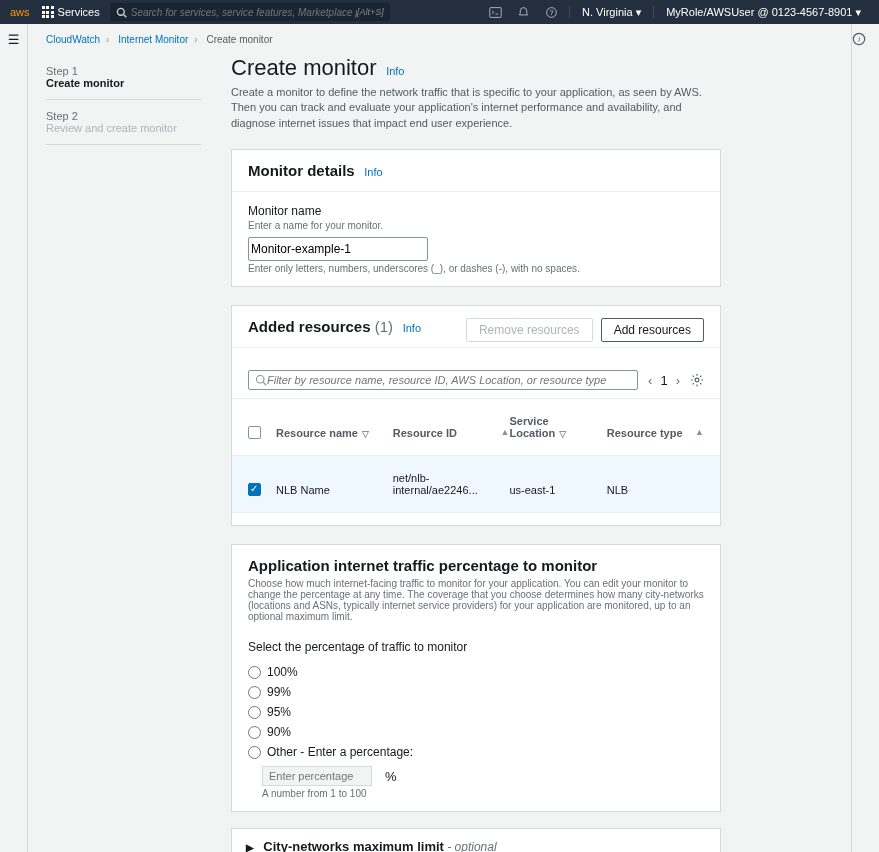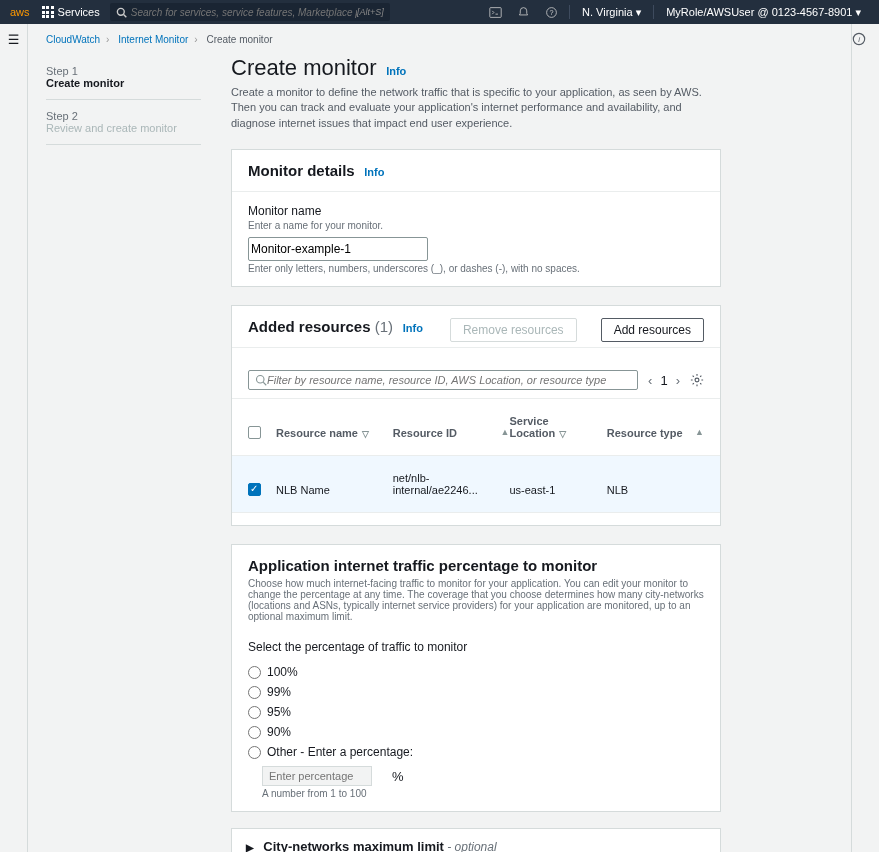--- a/index.html
+++ b/index.html
@@ -38,28 +38,28 @@
 .steps{width:155px;font-size:11px;padding-top:4px}
 .steps .s{padding:6px 0}
 .steps .divider{border-top:1px solid #d5dbdb;margin:4px 0}
 .steps .lbl{color:#687078}
 .steps .name{color:#16191f}
 .steps .active .name{font-weight:bold}
 .steps .disabled .name{color:#aab7b8}
 
 .main{width:490px;padding-bottom:40px}
 h1{font-size:22px;font-weight:400;display:inline-block;margin-right:6px}
-.info-link{font-size:11px;color:#0073bb;font-weight:bold}
+.info-link{font-size:11px;color:#0073bb;font-weight:normal}
 .page-desc{font-size:11px;color:#545b64;line-height:1.4;margin-top:4px}
 
 .panel{background:#fff;border:1px solid #d5dbdb;margin-top:18px}
 .panel-h{padding:12px 16px;border-bottom:1px solid #eaeded}
 .panel-h h2{font-size:15px;font-weight:bold;display:inline-block;margin-right:6px}
 .panel-h .count{font-weight:normal;color:#687078}
-.panel-h .actions{float:right;display:flex;gap:24px}
+.panel-h .actions{float:right;display:flex;gap:8px}
 .panel-b{padding:12px 16px}
 
 .btn{border:1px solid #545b64;background:#fff;padding:4px 12px;font-size:12px;border-radius:2px;cursor:pointer;color:#16191f}
 .btn.disabled{color:#aab7b8;border-color:#d5dbdb;cursor:default}
 
 .field-lbl{font-size:12px;color:#16191f}
 .field-hint{font-size:10px;color:#687078;margin-top:2px}
 input.text{border:1px solid #879596;border-radius:2px;padding:4px 2px;font-size:12px;width:180px;margin-top:6px}
 
 .filter-row{display:flex;align-items:center;gap:10px;margin-top:10px}
@@ -80,21 +80,21 @@
 .tbl .c4{flex:1}
 .sort{color:#879596;font-size:9px;margin-left:4px}
 .chk{width:13px;height:13px;border:1px solid #879596;border-radius:2px;display:inline-block;vertical-align:middle}
 .chk.on{background:#0073bb;border-color:#0073bb;position:relative}
 .chk.on:after{content:"✓";color:#fff;font-size:10px;position:absolute;top:-1px;left:1px}
 
 .radios{margin-top:8px}
 .radio-row{display:flex;align-items:center;gap:6px;padding:3px 0;font-size:12px}
 .radio-row input[type=radio]{margin:0}
 .pct-input{border:1px solid #d5dbdb;background:#f2f3f3;padding:3px 6px;font-size:11px;width:110px;margin-left:14px}
-.pct-row{display:flex;align-items:center;gap:20px;margin-top:4px}
+.pct-row{display:flex;align-items:center;gap:13px;margin-top:4px}
 .pct-hint{font-size:10px;color:#687078;margin-left:14px;margin-top:2px}
 
 .expando{background:#fff;border:1px solid #d5dbdb;margin-top:16px;padding:10px 14px;font-size:13px;font-weight:bold;cursor:pointer}
 .expando .opt{font-weight:normal;font-style:italic;color:#687078;font-size:12px}
 .expando .tri{margin-right:6px;font-size:10px}
 
 svg{display:block}
 </style>
 </head>
 <body>

